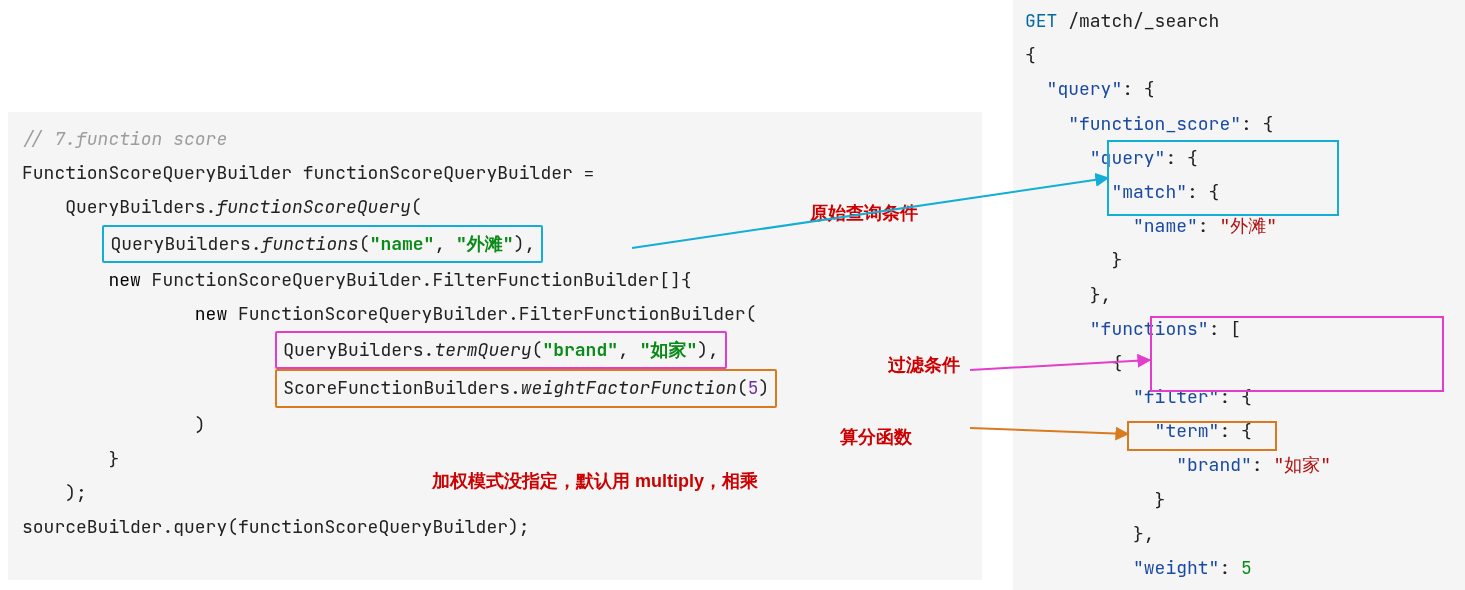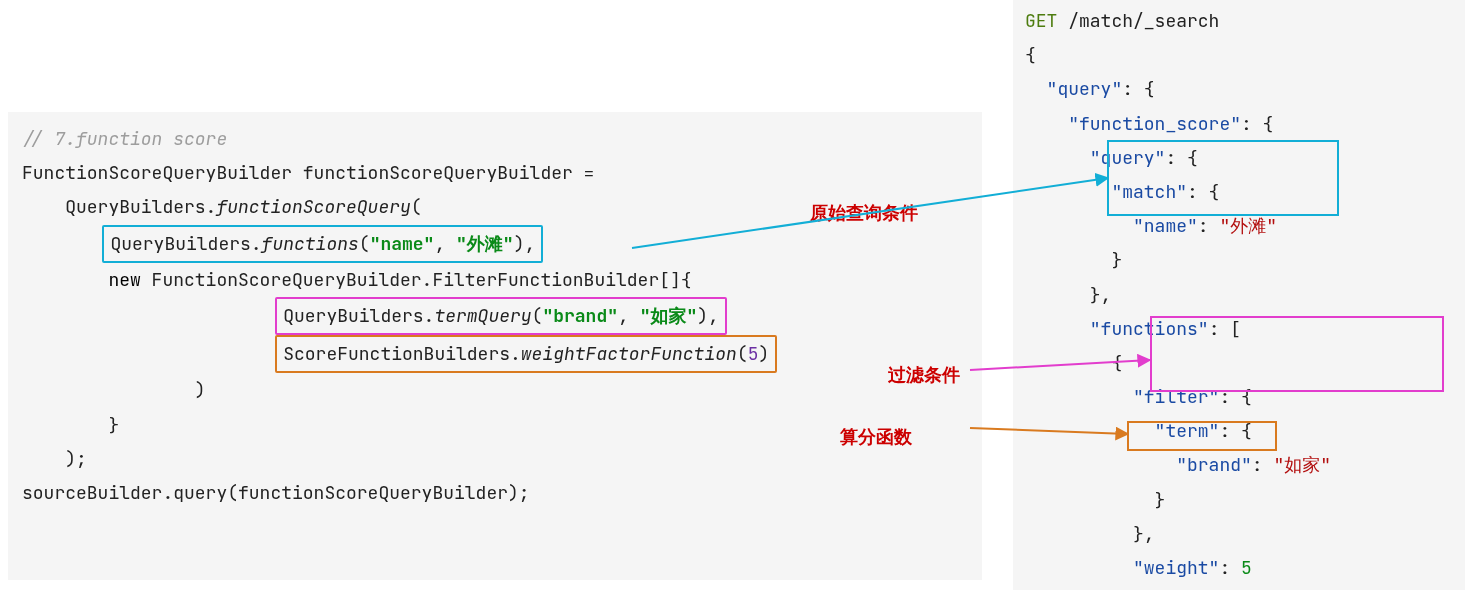--- a/index.html
+++ b/index.html
@@ -8,39 +8,40 @@
   .json-panel{position:absolute;left:1013px;top:0;width:452px;height:590px;background:#f5f5f5;padding:4px 10px 0 12px;box-sizing:border-box}
   .line{white-space:pre}
   .c-comment{color:#9d9d9d;font-style:italic}
   .c-kw{color:#000000;font-weight:400}
   .c-method{font-style:italic}
   .c-str{color:#0a8a18;font-weight:700}
   .c-num{color:#6b2fa3}
   .c-json-key{color:#1a4aa3}
   .c-json-str{color:#b20e0e}
   .c-json-num{color:#0a8a18}
-  .c-verb{color:#4d7c0f}
+  .c-verb{color:#0369a1}
   .box{display:inline-block;border:2px solid;border-radius:2px;padding:0 6px;margin-left:-6px}
   .box-cyan{border-color:#12aed6}
   .box-magenta{border-color:#e23dcd}
   .box-orange{border-color:#d97a1f}
   .label{position:absolute;color:#cc0000;font-family:"PingFang SC","Microsoft YaHei",sans-serif;font-weight:700;font-size:18px}
   svg.overlay{position:absolute;left:0;top:0;width:1465px;height:590px;pointer-events:none}
 </style>
 </head>
 <body>
 
 <div class="wrap">
 
   <div class="java-panel">
     <div class="line c-comment">// 7.function score</div>
     <div class="line">FunctionScoreQueryBuilder functionScoreQueryBuilder =</div>
     <div class="line"><span>    QueryBuilders.</span><span class="c-method">functionScoreQuery</span><span>(</span></div>
     <div class="line"><span>        </span><span class="box box-cyan"><span>QueryBuilders.</span><span class="c-method">functions</span><span>(</span><span class="c-str">"name"</span><span>, </span><span class="c-str">"外滩"</span><span>),</span></span></div>
     <div class="line"><span>        </span><span class="c-kw">new</span><span> FunctionScoreQueryBuilder.FilterFunctionBuilder[]{</span></div>
+    <div class="line"><span>                </span><span class="c-kw">new</span><span> FunctionScoreQueryBuilder.FilterFunctionBuilder(</span></div>
     <div class="line"><span>                        </span><span class="box box-magenta"><span>QueryBuilders.</span><span class="c-method">termQuery</span><span>(</span><span class="c-str">"brand"</span><span>, </span><span class="c-str">"如家"</span><span>),</span></span></div>
     <div class="line"><span>                        </span><span class="box box-orange"><span>ScoreFunctionBuilders.</span><span class="c-method">weightFactorFunction</span><span>(</span><span class="c-num">5</span><span>)</span></span></div>
     <div class="line">                )</div>
     <div class="line">        }</div>
     <div class="line">    );</div>
     <div class="line">sourceBuilder.query(functionScoreQueryBuilder);</div>
   </div>
 
   <div class="json-panel">
     <div class="line"><span class="c-verb">GET</span><span> /match/_search</span></div>
@@ -58,22 +59,23 @@
     <div class="line"><span>            </span><span class="c-json-key">"term"</span><span>: {</span></div>
     <div class="line"><span>              </span><span class="c-json-key">"brand"</span><span>: </span><span class="c-json-str">"如家"</span></div>
     <div class="line">            }</div>
     <div class="line">          },</div>
     <div class="line"><span>          </span><span class="c-json-key">"weight"</span><span>: </span><span class="c-json-num">5</span></div>
     <div class="line">        }</div>
 
   </div>
 
   <div class="label" style="left:810px;top:196px">原始查询条件</div>
-  <div class="label" style="left:888px;top:358px">过滤条件</div>
+  <div class="label" style="left:888px;top:348px">过滤条件</div>
   <div class="label" style="left:840px;top:420px">算分函数</div>
+  <div class="label" style="left:432px;top:464px">加权模式没指定，默认用 multiply，相乘</div>
 
   <div class="box box-cyan" style="position:absolute;left:1113px;top:140px;width:216px;height:72px;border-radius:0"></div>
   <div class="box box-magenta" style="position:absolute;left:1156px;top:316px;width:278px;height:72px;border-radius:0"></div>
   <div class="box box-orange" style="position:absolute;left:1133px;top:421px;width:134px;height:26px;border-radius:0"></div>
 
   <svg class="overlay">
     <defs>
       <marker id="ah-cyan" viewBox="0 0 10 10" refX="9" refY="5" markerWidth="7" markerHeight="7" orient="auto-start-reverse">
           <path d="M0,0 L10,5 L0,10 z" fill="#12aed6"></path>
         </marker>

